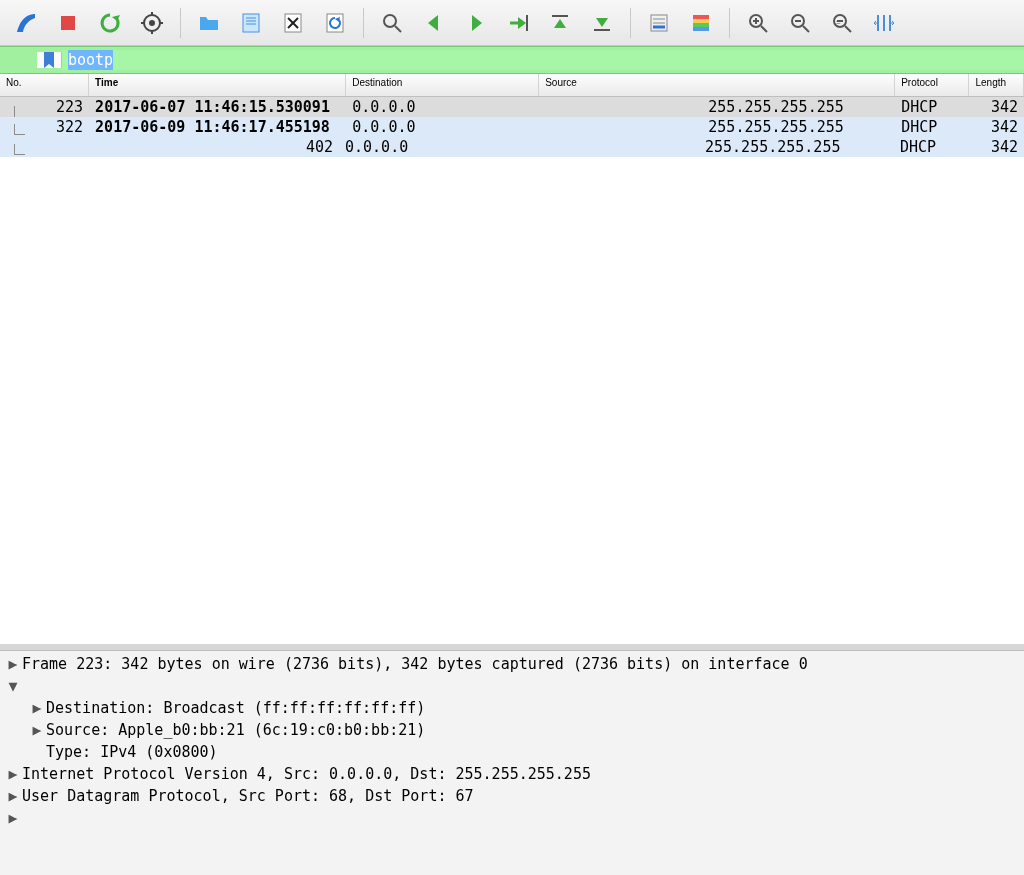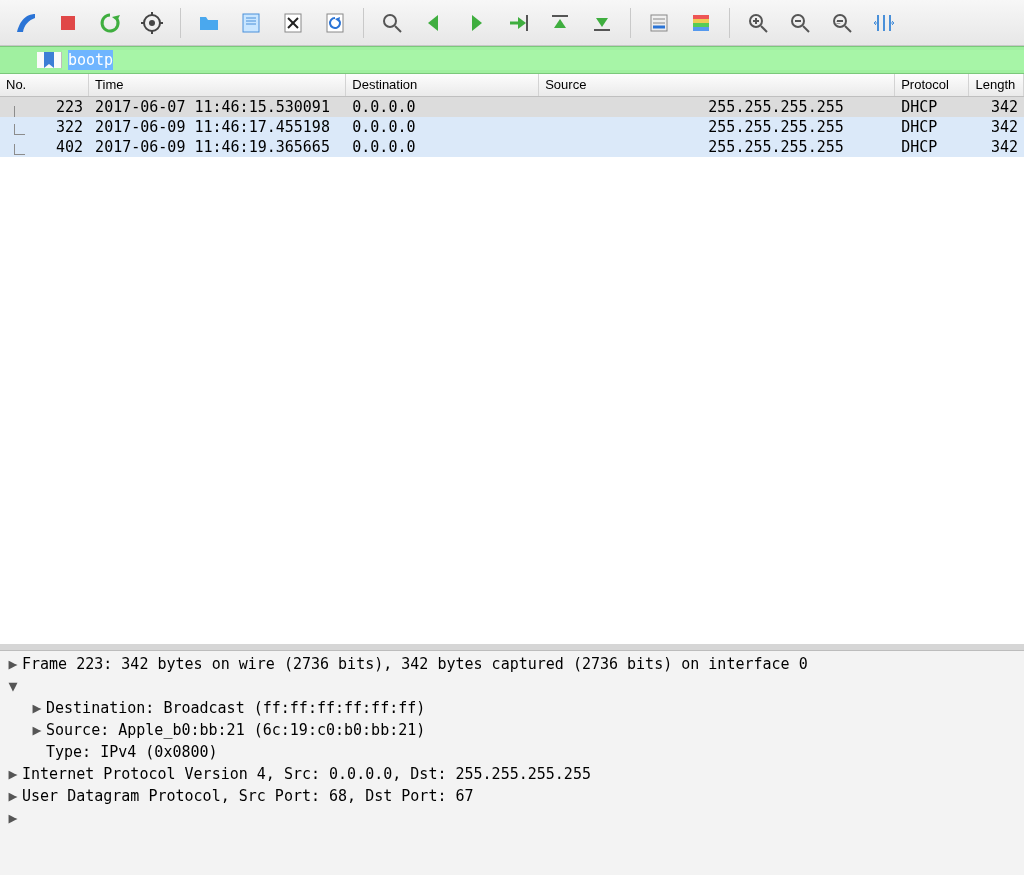--- a/index.html
+++ b/index.html
@@ -93,21 +93,21 @@
     font-family: Menlo, Consolas, monospace;
     font-size: 15px;
     overflow: hidden;
   }
   .pl-header {
     display: flex;
     height: 22px;
     background: linear-gradient(#fdfdfd, #eaeaea);
     border-bottom: 1px solid #bfbfbf;
     font-family: "Helvetica Neue", Arial, sans-serif;
-    font-size: 13px;
+    font-size: 10px;
   }
   .pl-header .col {
     padding: 3px 6px 0 6px;
     border-right: 1px solid #d3d3d3;
     box-sizing: border-box;
     white-space: nowrap;
     overflow: hidden;
   }
   .pl-body {
     flex: 1;
@@ -135,40 +135,41 @@
     padding: 0 6px;
     box-sizing: border-box;
     white-space: nowrap;
     overflow: hidden;
   }
   .pl-row.selected {
     background: #dcdcdc;
   }
   .pl-row.related {
     background: #dbe9f9;
+    justify-content: flex-end;
   }
   
   .marker{
     position:absolute;
     left:14px;
     width:10px;
     height:10px;
     border-left:1px solid #8c8c8c;
     border-bottom:1px solid #8c8c8c;
     top:7px;
   }
   .marker.first{
     border-bottom:none;
     top:9px;
     height:14px;
   }
 
   
   .c-no    { width: 90px; text-align: right; }
-  .c-time  { width: 260px; }
+  .c-time  { width: 260px; font-weight: bold; }
   .c-src   { width: 360px; }
   .c-dst   { width: 195px; }
   .c-proto { width: 75px; }
   .c-len   { width: 55px; text-align: right; }
   .pl-header .c-no, .pl-header .c-len { text-align:left; }
 
   
   .packet-details {
     flex: 1;
     background: #f3f3f3;
@@ -387,21 +388,20 @@
         <div class="col c-no">322</div>
         <div class="col c-time">2017-06-09 11:46:17.455198</div>
         <div class="col c-src">0.0.0.0</div>
         <div class="col c-dst">255.255.255.255</div>
         <div class="col c-proto">DHCP</div>
         <div class="col c-len">342</div>
       </div>
       <div class="pl-row related">
         <div class="marker"></div>
         <div class="col c-no">402</div>
-        <div class="col c-time">2017-06-09 11:46:19.365665</div>
         <div class="col c-src">0.0.0.0</div>
         <div class="col c-dst">255.255.255.255</div>
         <div class="col c-proto">DHCP</div>
         <div class="col c-len">342</div>
       </div>
     </div>
 </div>
 
 <div class="packet-details" id="pd-body">
     <div class="pd-row"><span class="toggle">▶</span><span>Frame 223: 342 bytes on wire (2736 bits), 342 bytes captured (2736 bits) on interface 0</span></div>

